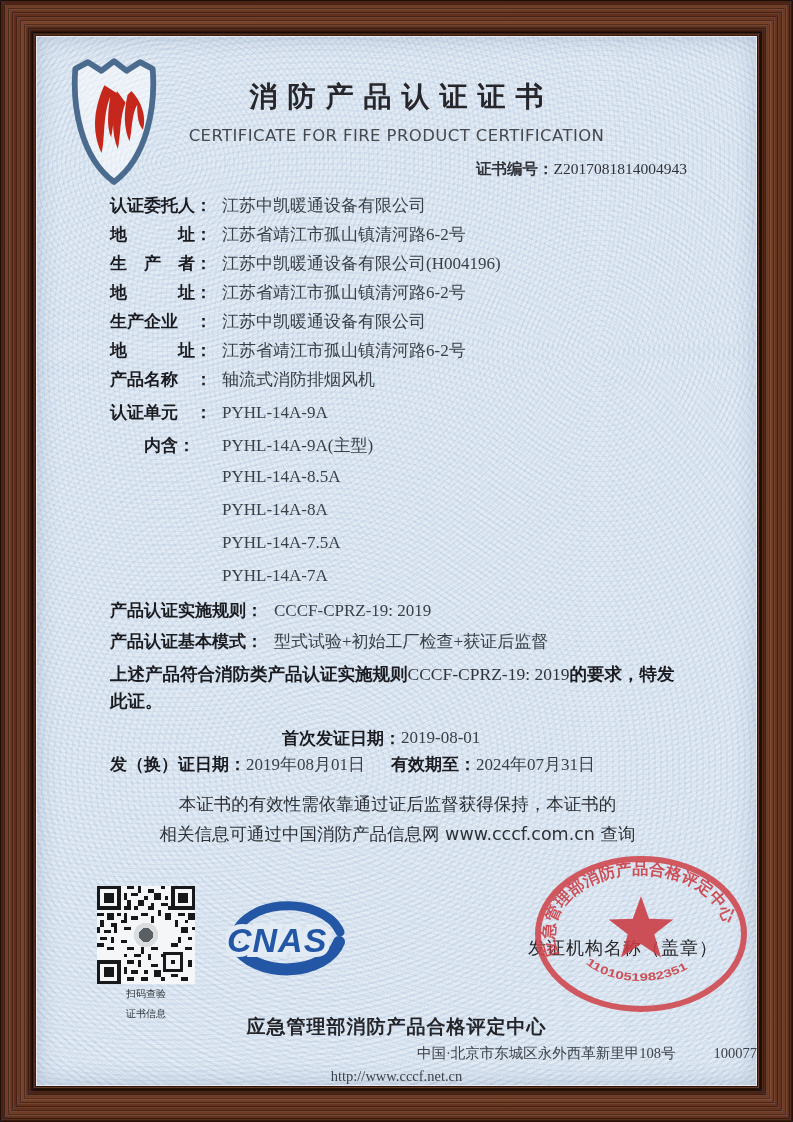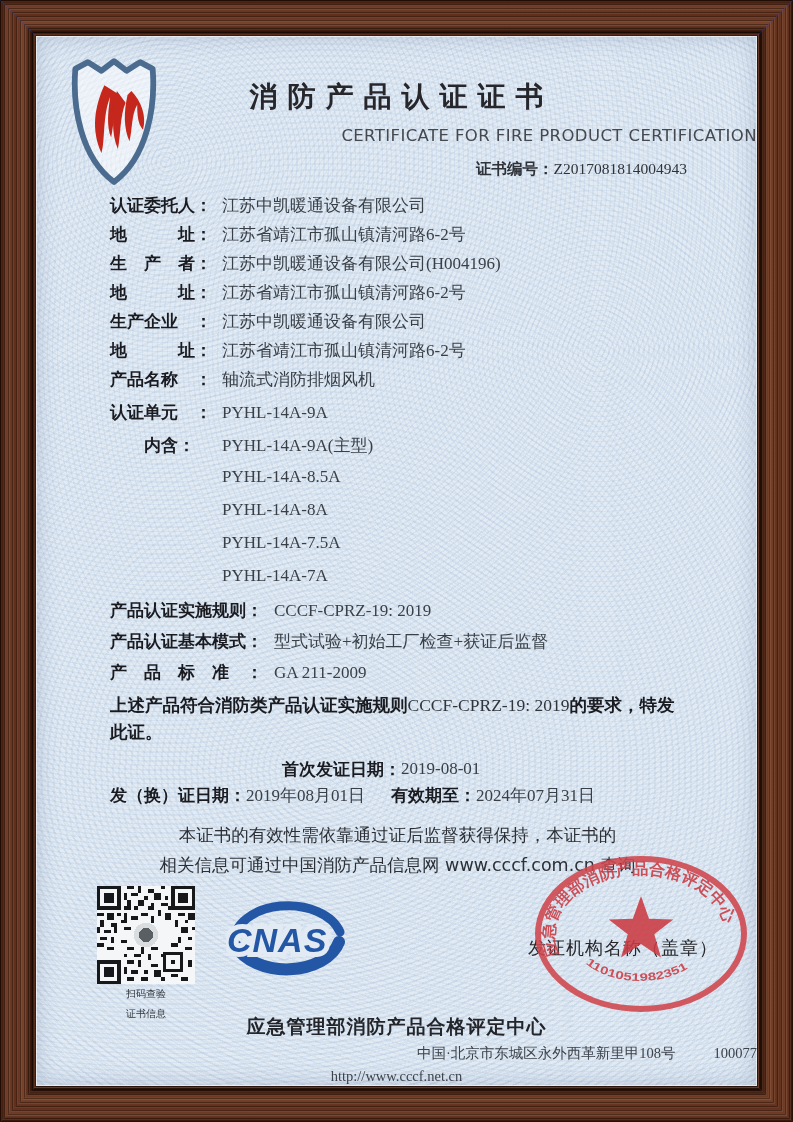--- a/index.html
+++ b/index.html
@@ -31,21 +31,21 @@
       repeating-radial-gradient(circle at 78% 30%,rgba(125,155,195,.10) 0 1.5px,rgba(255,255,255,0) 1.5px 5px),
       repeating-radial-gradient(circle at 40% 70%,rgba(125,155,195,.10) 0 2px,rgba(255,255,255,0) 2px 6px);
     box-shadow:inset 0 0 0 1px rgba(255,255,255,.6), inset 0 0 22px rgba(70,95,130,.28);}
 
   .serif{font-family:"Liberation Serif","DejaVu Serif",serif;}
 
   
   .logo{position:absolute;left:20px;top:16px;width:116px;height:142px;}
   .title{margin:42px 0 0;text-align:center;font-size:28px;font-weight:bold;
          letter-spacing:10px;color:#26262b;text-indent:10px;}
-  .subtitle{margin:10px 0 0;text-align:right;font-size:16.5px;letter-spacing:.4px;color:#45484e;}
+  .subtitle{margin:10px 0 0;text-align:center;font-size:16.5px;letter-spacing:.4px;color:#45484e;}
   .certno{margin:14px 70px 0 0;text-align:right;font-size:15.5px;color:#2f3238;}
 
   
   .content{margin:14px 72px 0 74px;color:#383f47;}
   .row{display:flex;align-items:baseline;height:29px;font-size:17px;}
   .row.h2{height:33px;}
   .row.h3{height:31px;}
   .lbl{flex:0 0 112px;font-weight:bold;color:#1a1b20;white-space:pre;}
   .lbl.wide{flex:0 0 164px;}
   .val{white-space:pre;}
@@ -152,24 +152,20 @@
         <span class="val serif">PYHL-14A-7A</span>
       </div>
 
       <div class="row h3">
         <span class="lbl wide">产品认证实施规则：</span>
         <span class="val serif">CCCF-CPRZ-19: 2019</span>
       </div>
       <div class="row h3">
         <span class="lbl wide">产品认证基本模式：</span>
         <span class="val serif">型式试验+初始工厂检查+获证后监督</span>
-      </div>
-      <div class="row h3">
-        <span class="lbl wide">产　品　标　准　：</span>
-        <span class="val serif">GA 211-2009</span>
       </div>
 
       <div class="statement">
         <span>上述产品符合消防类产品认证实施规则</span><span class="code">CCCF-CPRZ-19: 2019</span><span>的要求，特发此证。</span>
       </div>
 
       <div class="daterow1">
         <b>首次发证日期：</b>
         <span class="serif">2019-08-01</span>
       </div>

